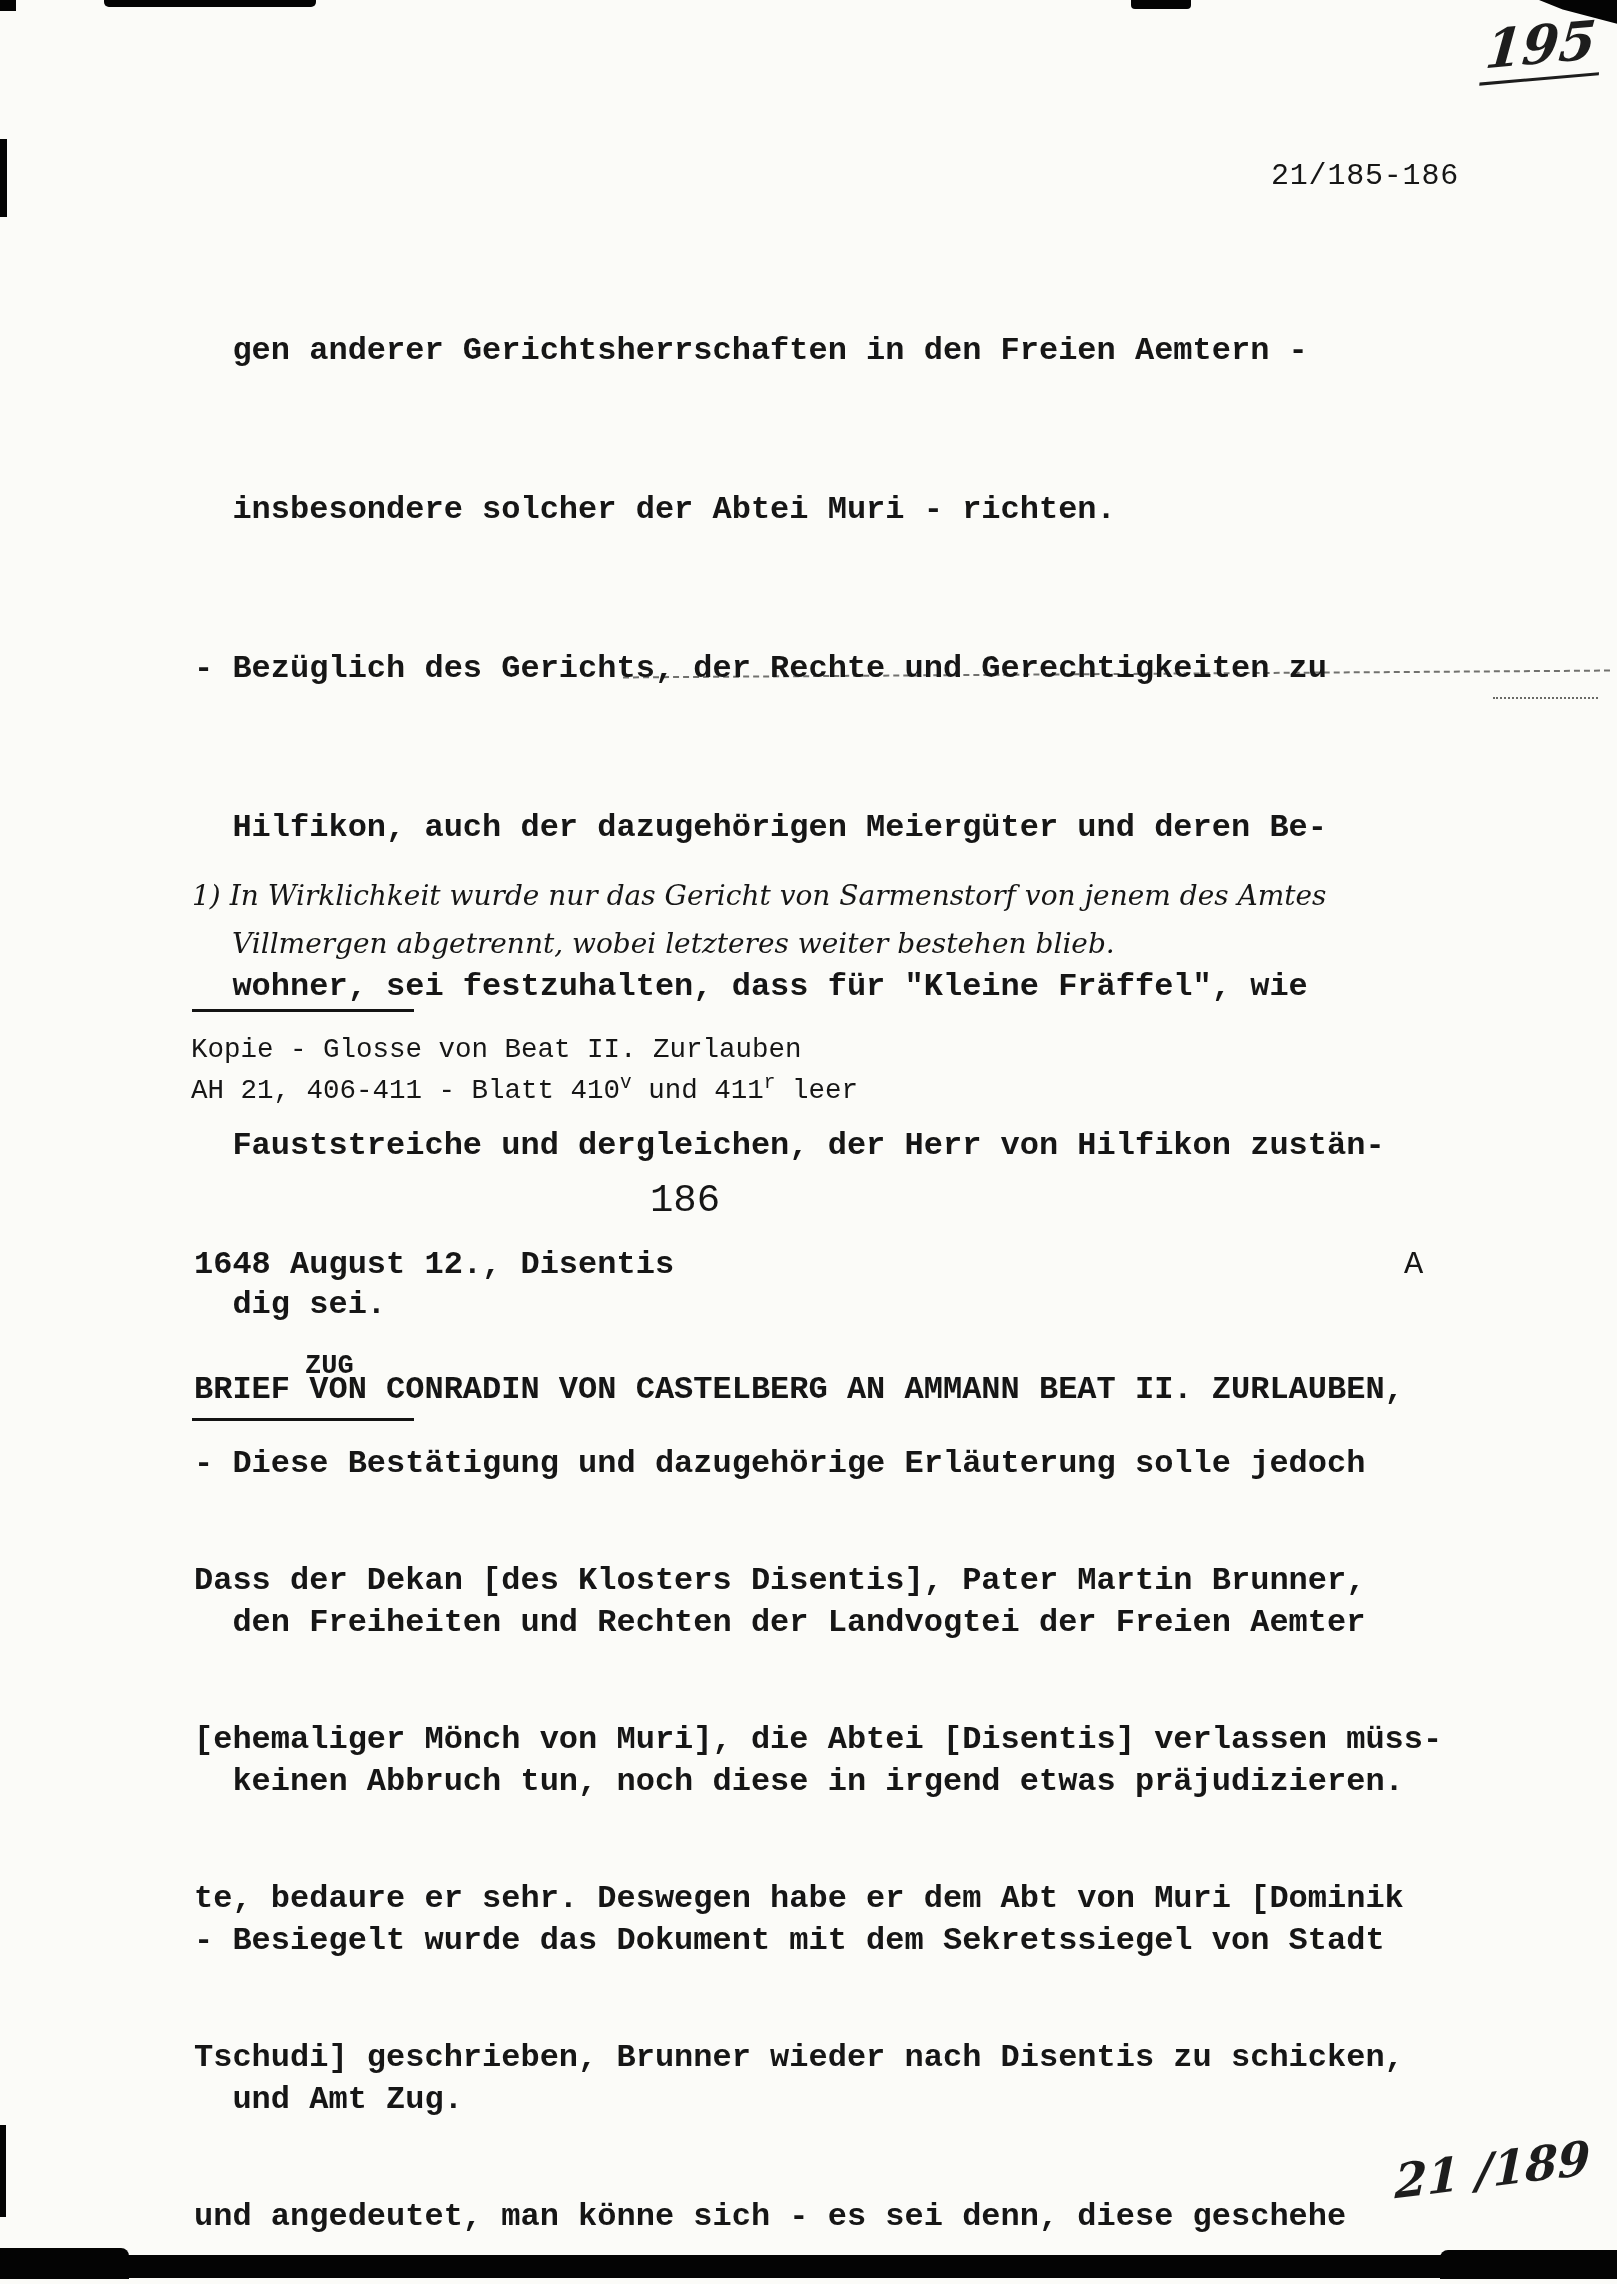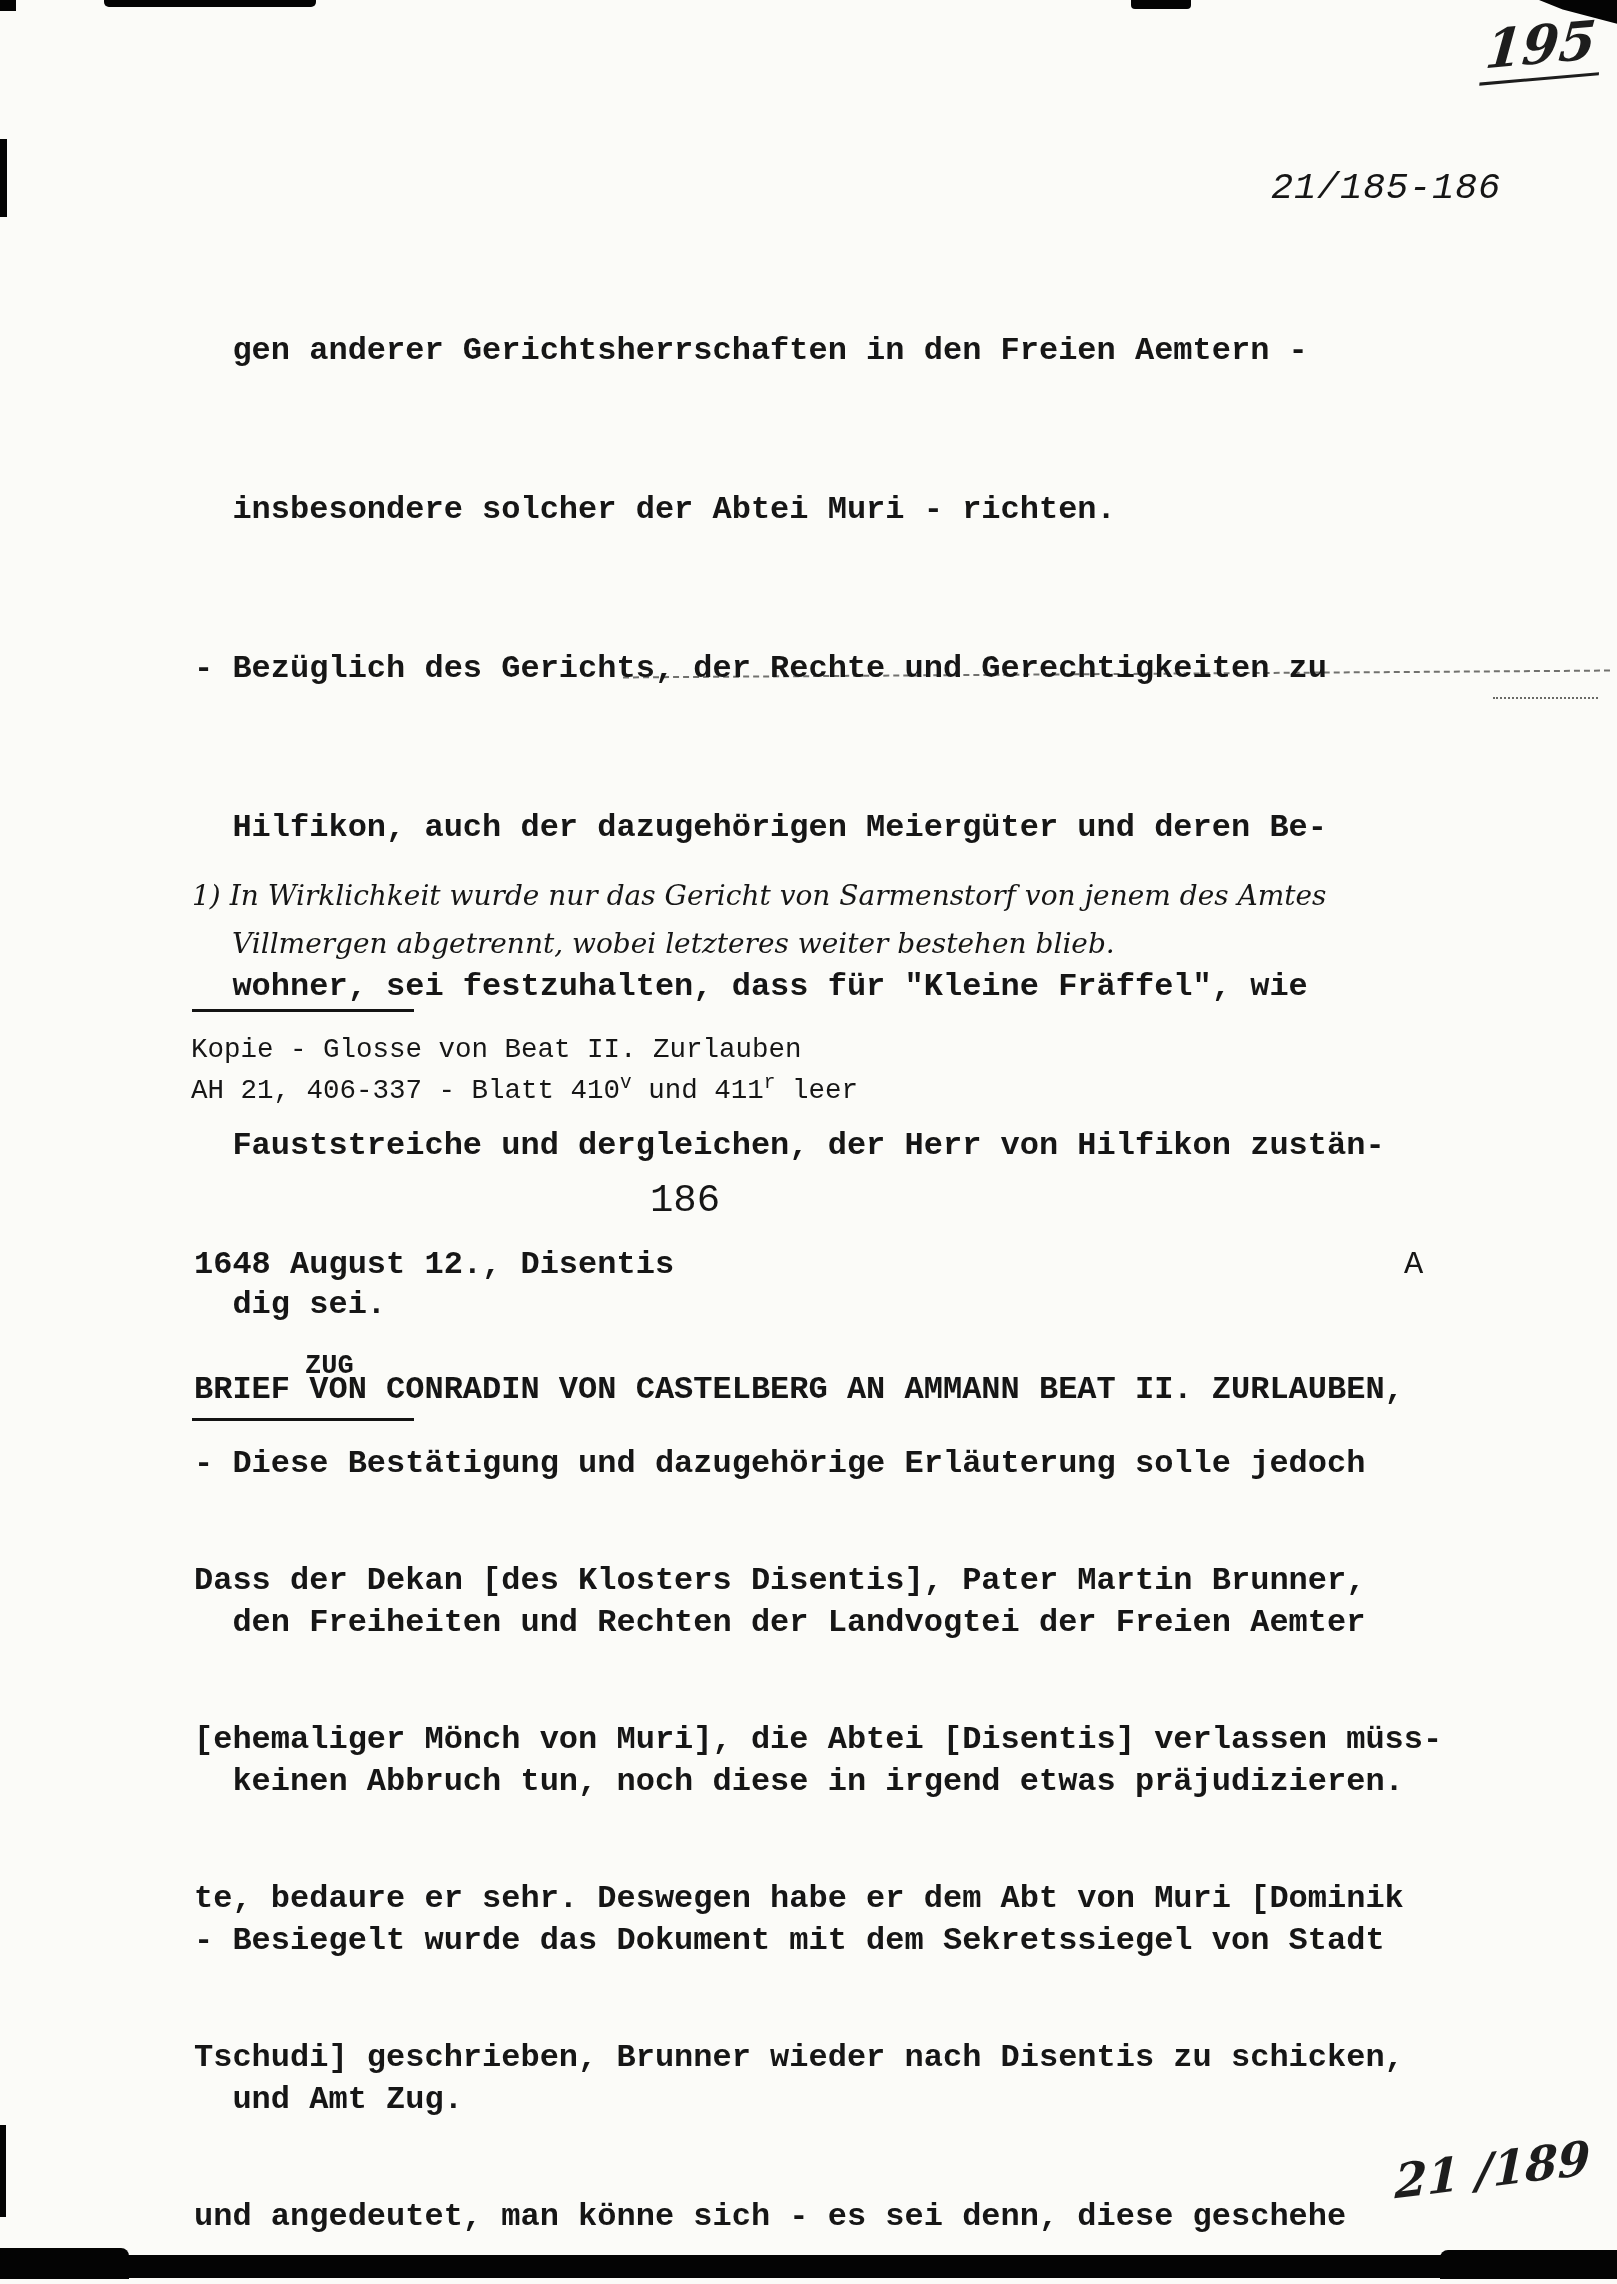--- a/index.html
+++ b/index.html
@@ -16,24 +16,22 @@
   .abs { position:absolute; }
   .pre { white-space:pre;font-weight:bold; }
 
   
   .body-text { font-size:32px; line-height:53px; }
   .tline { height:53px; }
 
   
   .ref-header {
     top:159px; left:1271px;
-    font-style:italic;
-    font-size:37px;
+    font-size:30px;
     letter-spacing:0.8px;
-    margin-top:8px;
   }
 
   
   .handwritten {
     font-family:"DejaVu Serif", serif;
     font-style:italic;
     font-weight:bold;
     color:#1d1d1d;
   }
   .hw-top {
@@ -140,21 +138,21 @@
 
   <div class="abs footnote">
     <div>1) In Wirklichkeit wurde nur das Gericht von Sarmenstorf von jenem des Amtes</div>
     <div class="fline2">Villmergen abgetrennt, wobei letzteres weiter bestehen blieb.</div>
   </div>
 
   <div class="abs rule rule1"></div>
 
   <div class="abs source">
     <div>Kopie - Glosse von Beat II. Zurlauben</div>
-    <div><span>AH 21, 406-337  -  Blatt 410</span><sup>v</sup><span> und 411</span><sup>r</sup><span> leer</span></div>
+    <div><span>AH 21, 406-411  -  Blatt 410</span><sup>v</sup><span> und 411</span><sup>r</sup><span> leer</span></div>
   </div>
 
   <div class="abs entry-number">186</div>
   <div class="abs pre date-line">1648 August 12., Disentis</div>
   <div class="abs letter-a">A</div>
   <div class="abs pre title1">BRIEF VON CONRADIN VON CASTELBERG AN AMMANN BEAT II. ZURLAUBEN,</div>
   <div class="abs pre title2">ZUG</div>
 
   <div class="abs rule rule2"></div>
 

